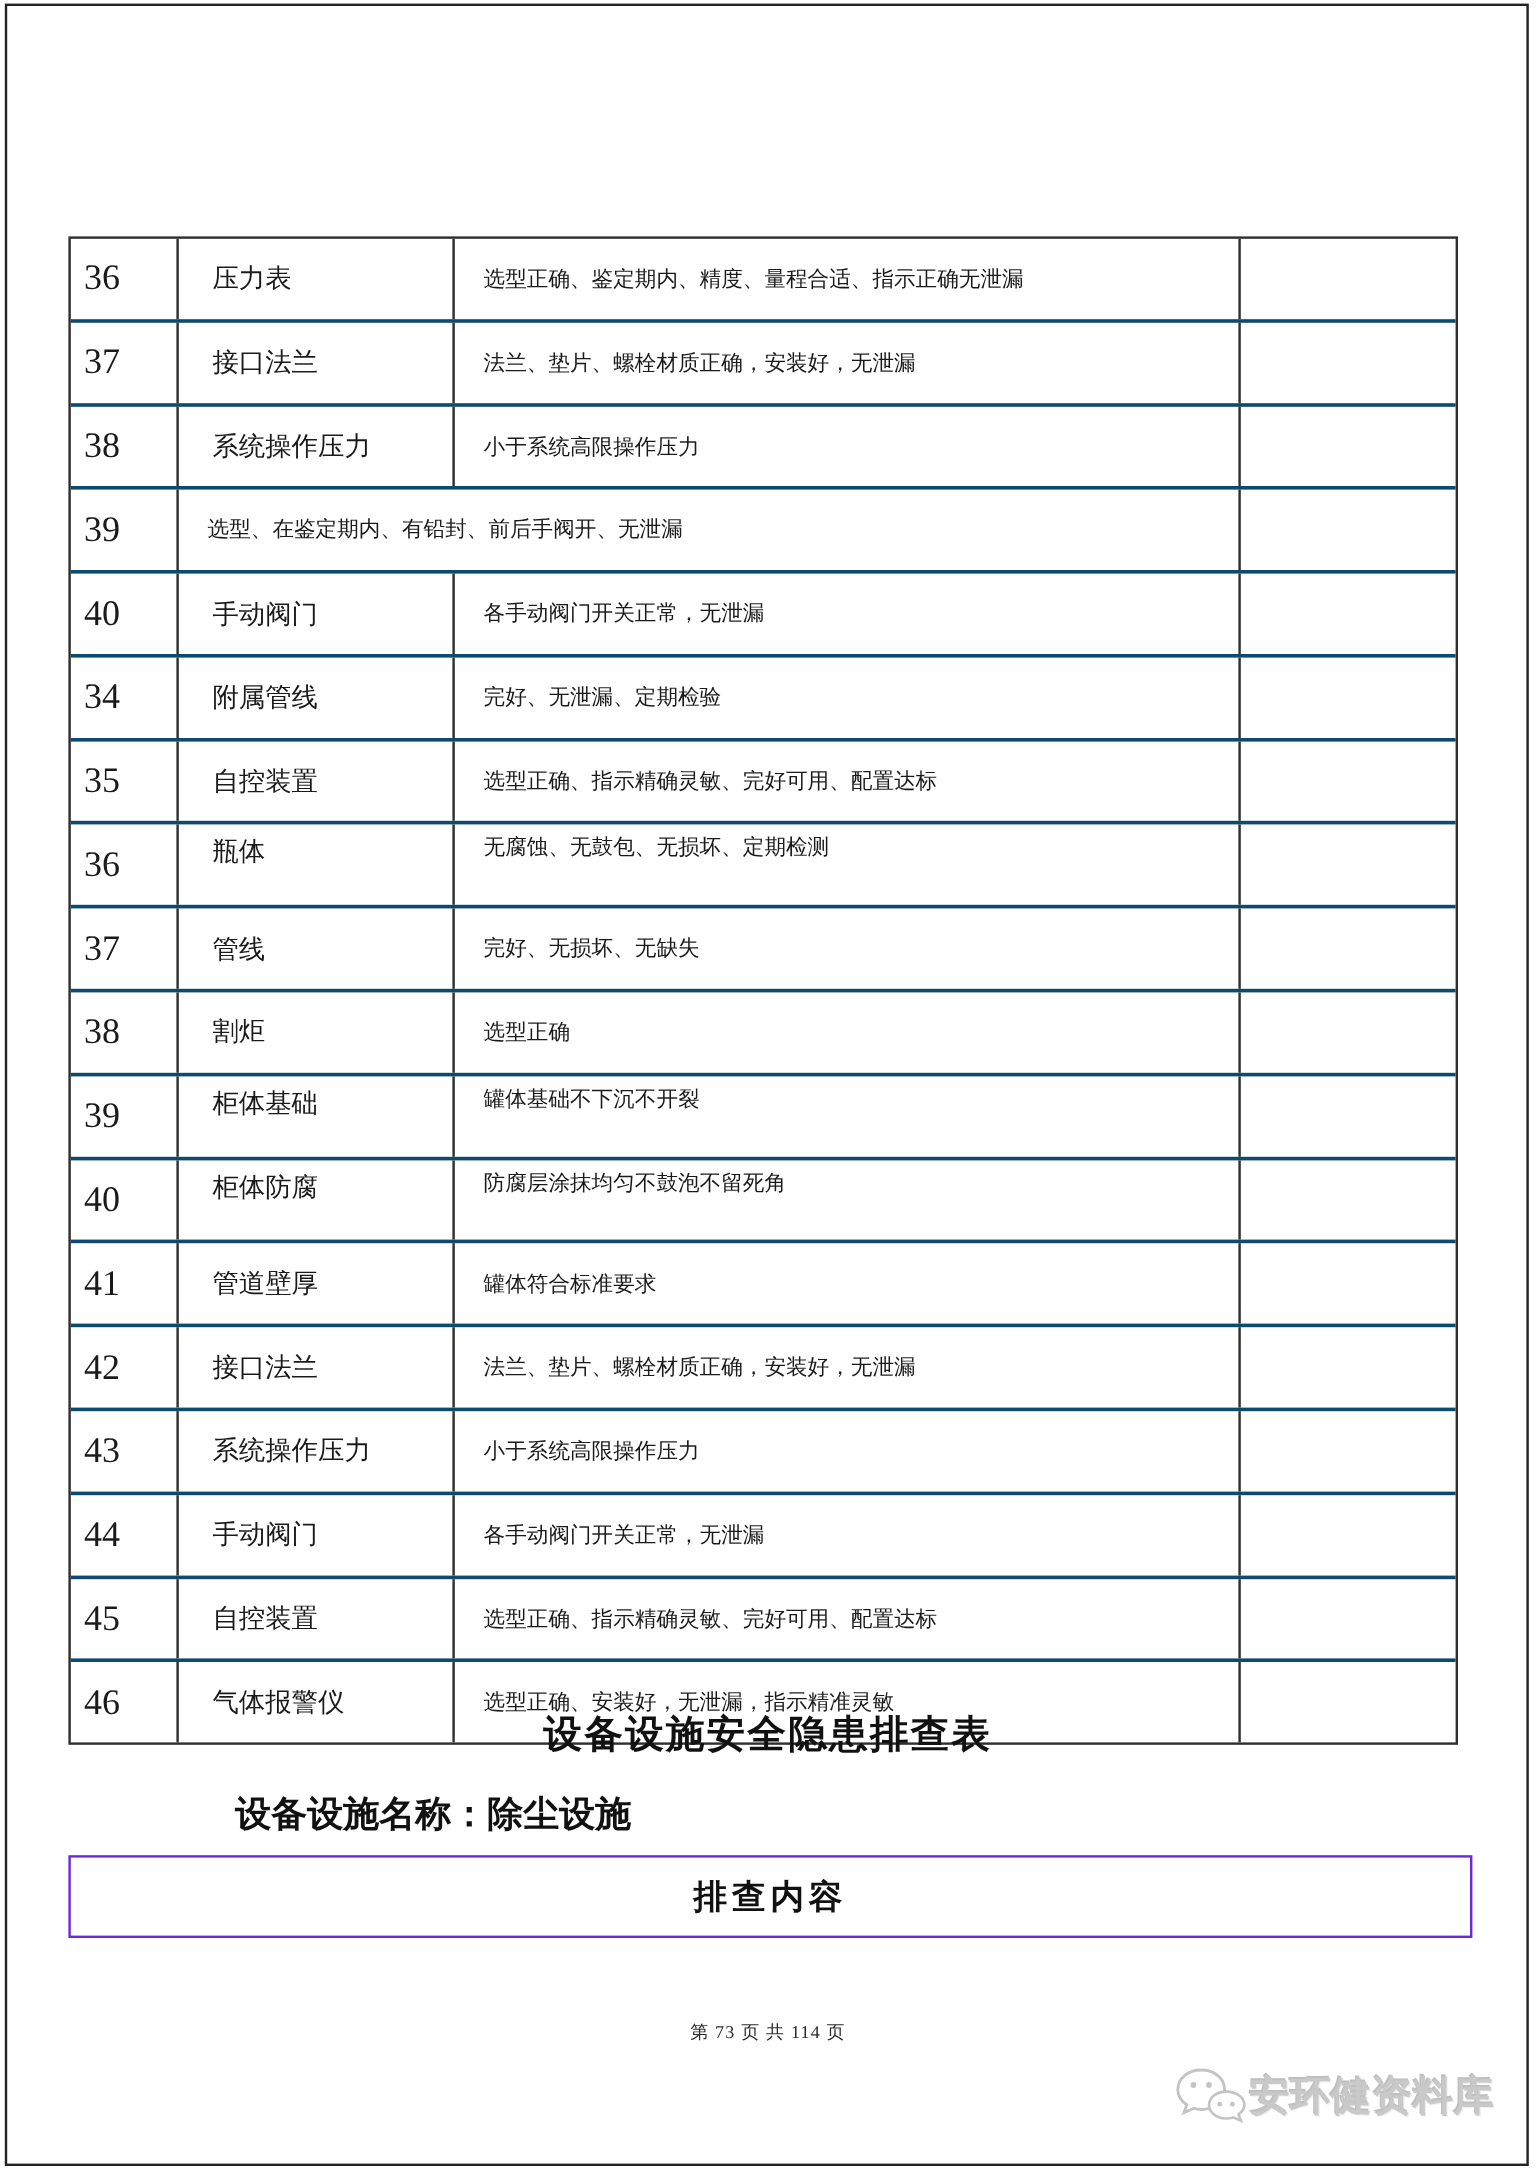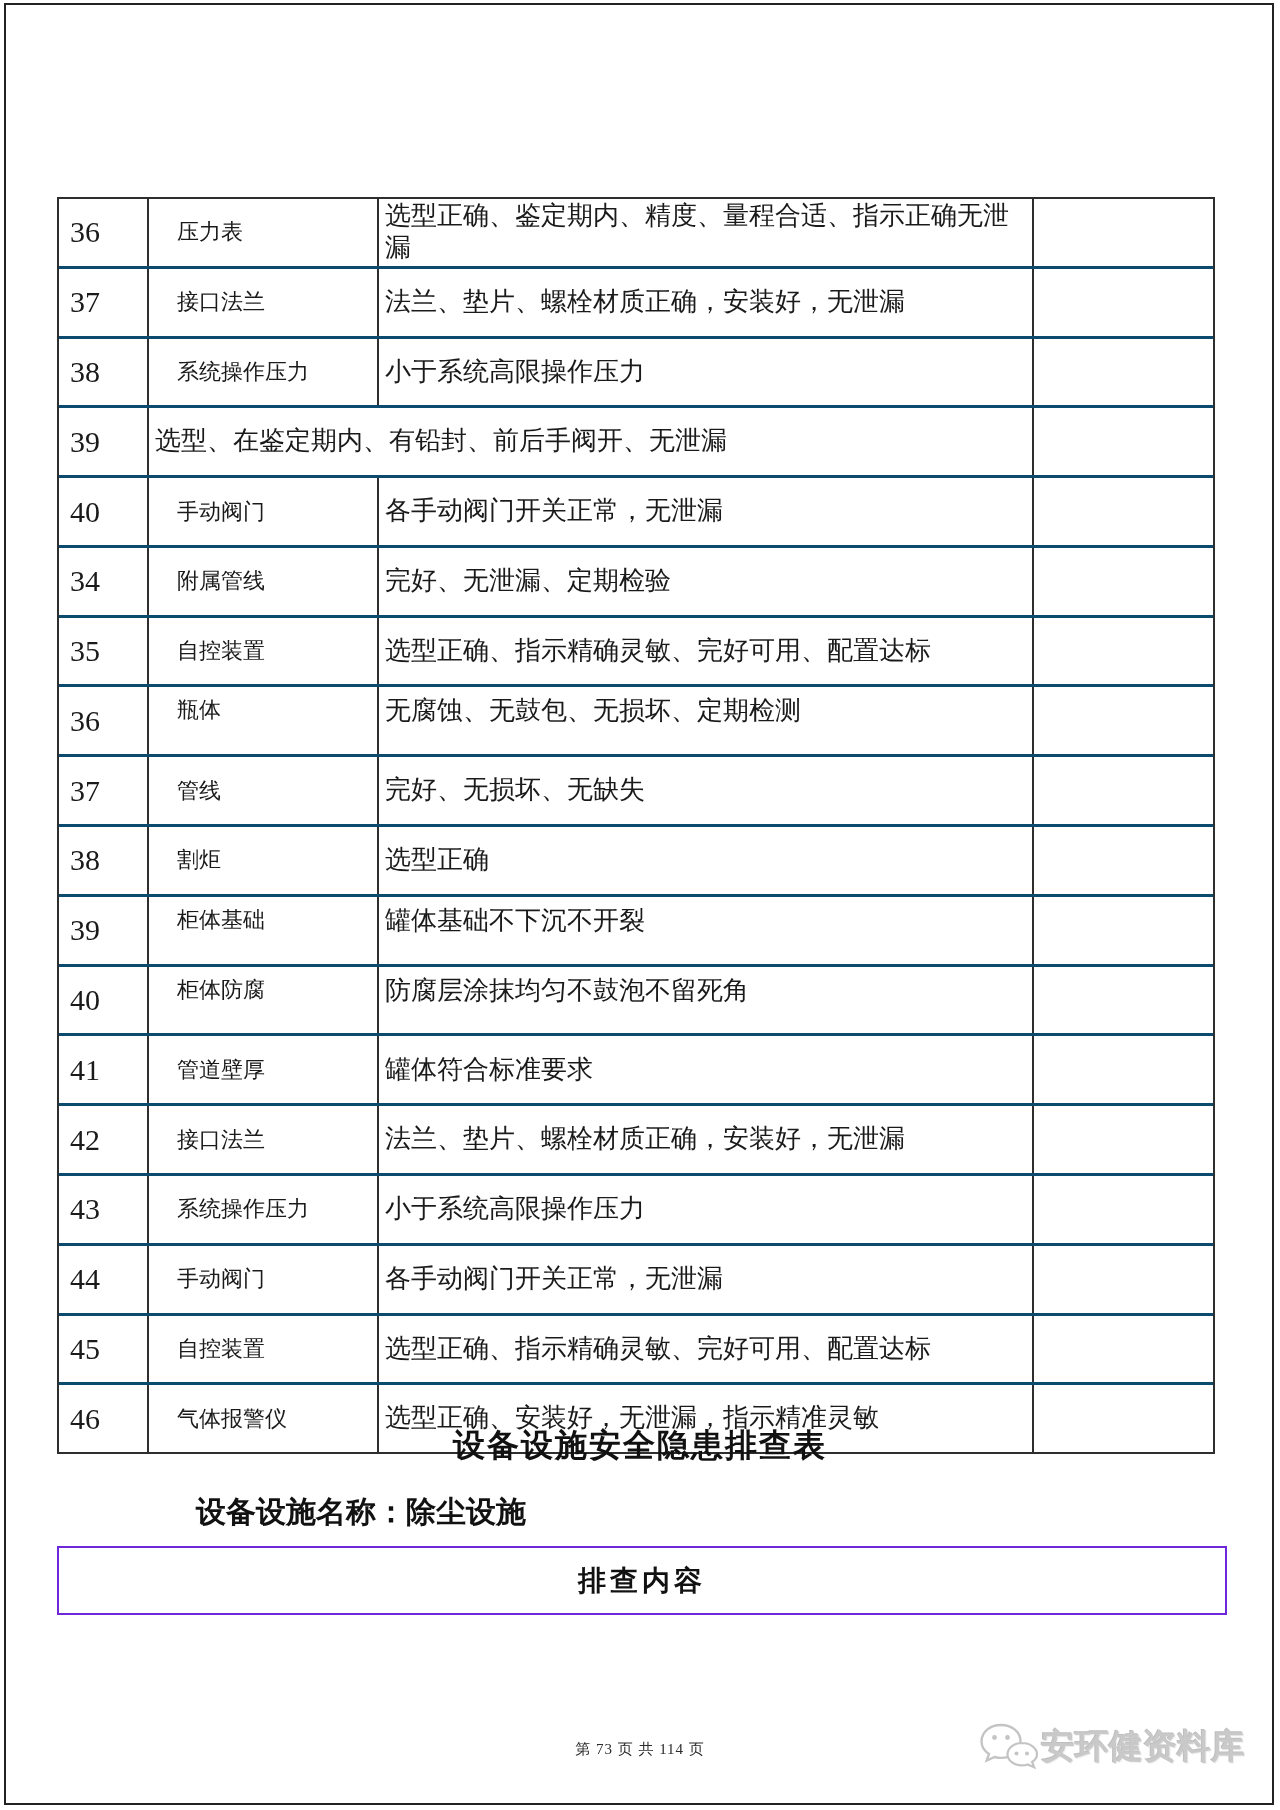--- a/index.html
+++ b/index.html
@@ -31,21 +31,21 @@
   .trow:first-child { border-top:none; }
   .cell {
     display:flex; align-items:center;
     box-sizing:border-box;
     border-left:2px solid #2e2e2e;
     overflow:hidden;
   }
   .cell:first-child { border-left:none; }
   .c-no     { width:88px;  padding-left:11px; font-size:30px; }
   .c-item   { width:230px; padding-left:28px; font-size:22px; }
-  .c-content{ flex:1; padding-left:6px; padding-right:10px; font-size:26px; line-height:1.25; }
+  .c-content{ flex:1; padding-left:24px; padding-right:10px; font-size:18px; line-height:1.25;text-align:right; }
   .c-empty  { width:181px; }
   .vtop .c-item, .vtop .c-content { align-items:flex-start; padding-top:8px; }
 
   
   .doc-title {
     position:absolute; top:1424px; left:0; width:100%;
     text-align:center;
     font-size:32px; font-weight:bold; letter-spacing:2px;
     color:#111111;
   }
@@ -56,21 +56,21 @@
   .section-box {
     position:absolute; left:57px; top:1546px;
     width:1170px; height:69px;
     box-sizing:border-box;
     border:2px solid #6d28d9;
     display:flex; align-items:center; justify-content:center;
     font-size:28px; font-weight:bold; letter-spacing:4px;
     color:#111111;
   }
   .page-footer {
-    position:absolute; top:1740px; left:0; width:100%;
+    position:absolute; top:1684px; left:0; width:100%;
     text-align:center;
     font-size:15px; color:#2b2b2b; letter-spacing:1px;
   }
 
   
   .watermark {
     position:absolute; left:978px; top:1722px;
     display:flex; align-items:center; gap:1px;
     pointer-events:none;
   }

